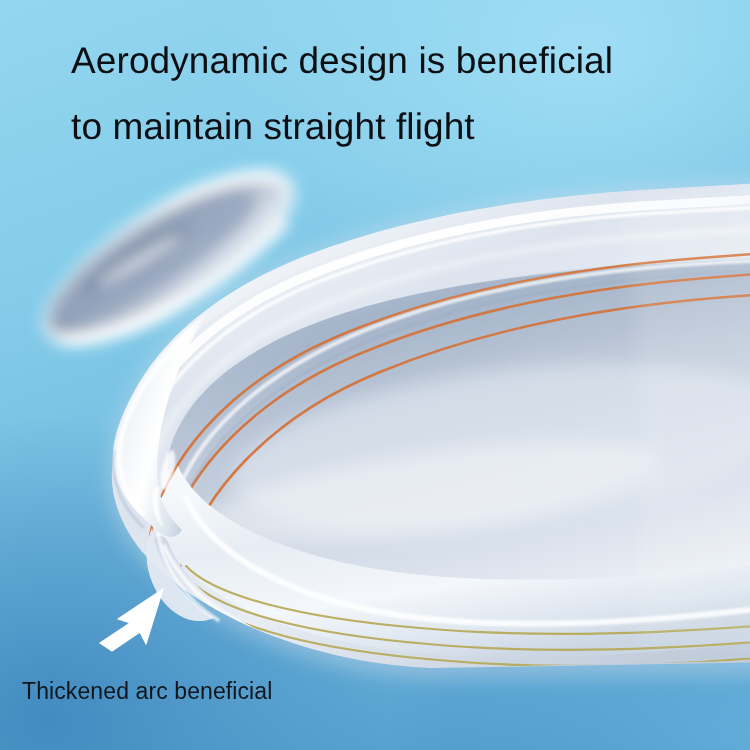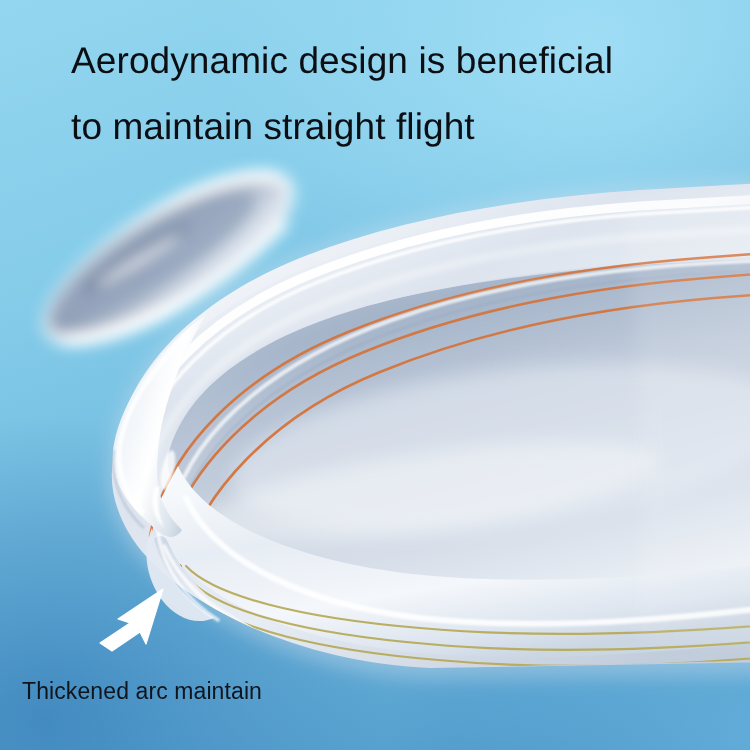--- a/index.html
+++ b/index.html
@@ -330,15 +330,15 @@
                L 112,651
                L 140,632
                L 146,644 Z" fill="#ffffff" stroke="#ffffff" stroke-width="1.2" stroke-linejoin="round"></path>
     </g>
 
   </svg>
 
   <div class="headline">Aerodynamic design is beneficial
 to maintain straight flight</div>
 
-  <div class="caption">Thickened arc maintain</div>
+  <div class="caption">Thickened arc beneficial</div>
 
 </div>
 
 </body></html>

